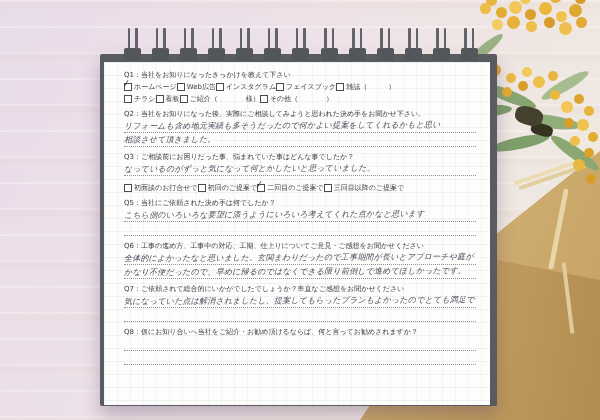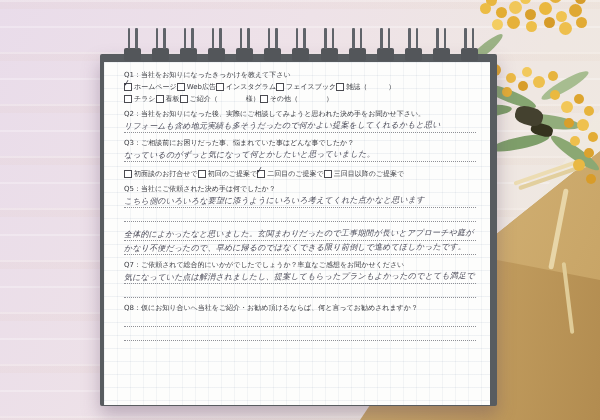--- a/index.html
+++ b/index.html
@@ -167,20 +167,23 @@
                 <span>その他（　　　　）</span>
               </span>
           </div>
         </div>
 
         <div class="qblock">
           <div class="q">Q2：当社をお知りになった後、実際にご相談してみようと思われた決め手をお聞かせ下さい。</div>
           <div class="ans">
               <span class="hw">リフォームも含め地元実績も多そうだったので何かよい提案をしてくれるかもと思い</span>
             </div>
+          <div class="ans">
+              <span class="hw">相談させて頂きました。</span>
+            </div>
         </div>
 
         <div class="qblock">
           <div class="q">Q3：ご相談前にお困りだった事、悩まれていた事はどんな事でしたか？</div>
           <div class="ans">
               <span class="hw">なっているのがずっと気になって何とかしたいと思っていました。</span>
             </div>
         </div>
 
         <div class="qblock">
@@ -206,20 +209,21 @@
 
         <div class="qblock">
           <div class="q">Q5：当社にご依頼された決め手は何でしたか？</div>
           <div class="ans">
               <span class="hw">こちら側のいろいろな要望に添うようにいろいろ考えてくれた点かなと思います</span>
             </div>
           <div class="ans"></div>
         </div>
 
         <div class="qblock">
+          <div class="q">Q6：工事の進め方、工事中の対応、工期、仕上りについてご意見・ご感想をお聞かせください</div>
           <div class="ans">
               <span class="hw">全体的によかったなと思いました。玄関まわりだったので工事期間が長いとアプローチや庭が</span>
             </div>
           <div class="ans">
               <span class="hw">かなり不便だったので、早めに帰るのではなくできる限り前倒しで進めてほしかったです。</span>
             </div>
         </div>
 
         <div class="qblock">
           <div class="q">Q7：ご依頼されて総合的にいかがでしたでしょうか？率直なご感想をお聞かせください</div>

